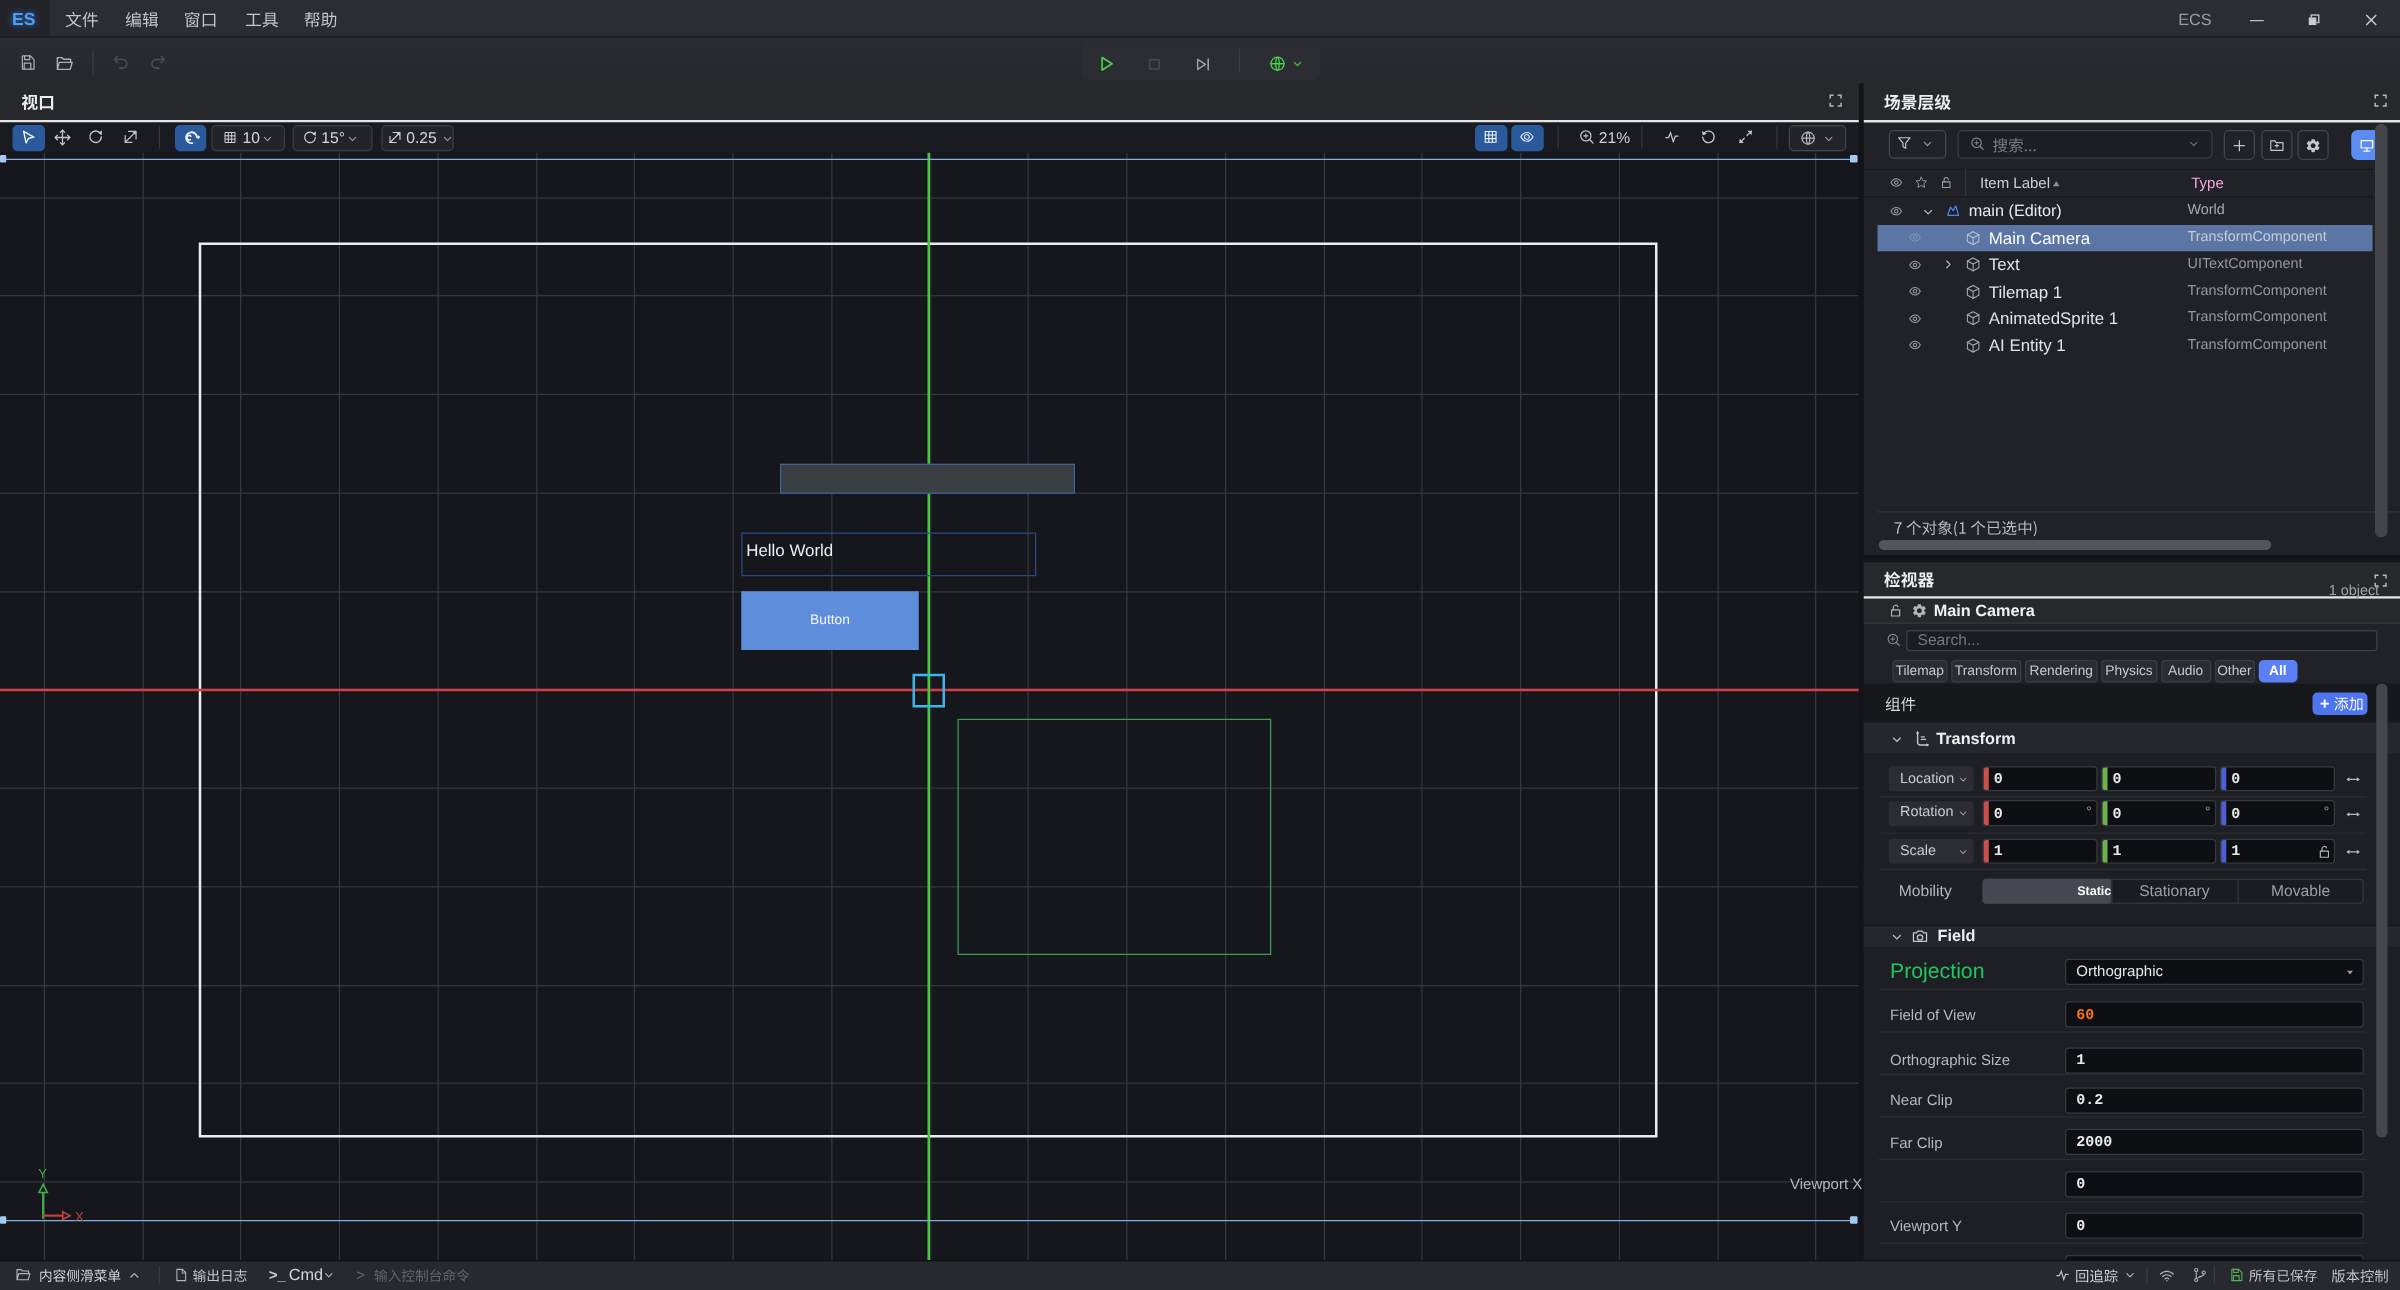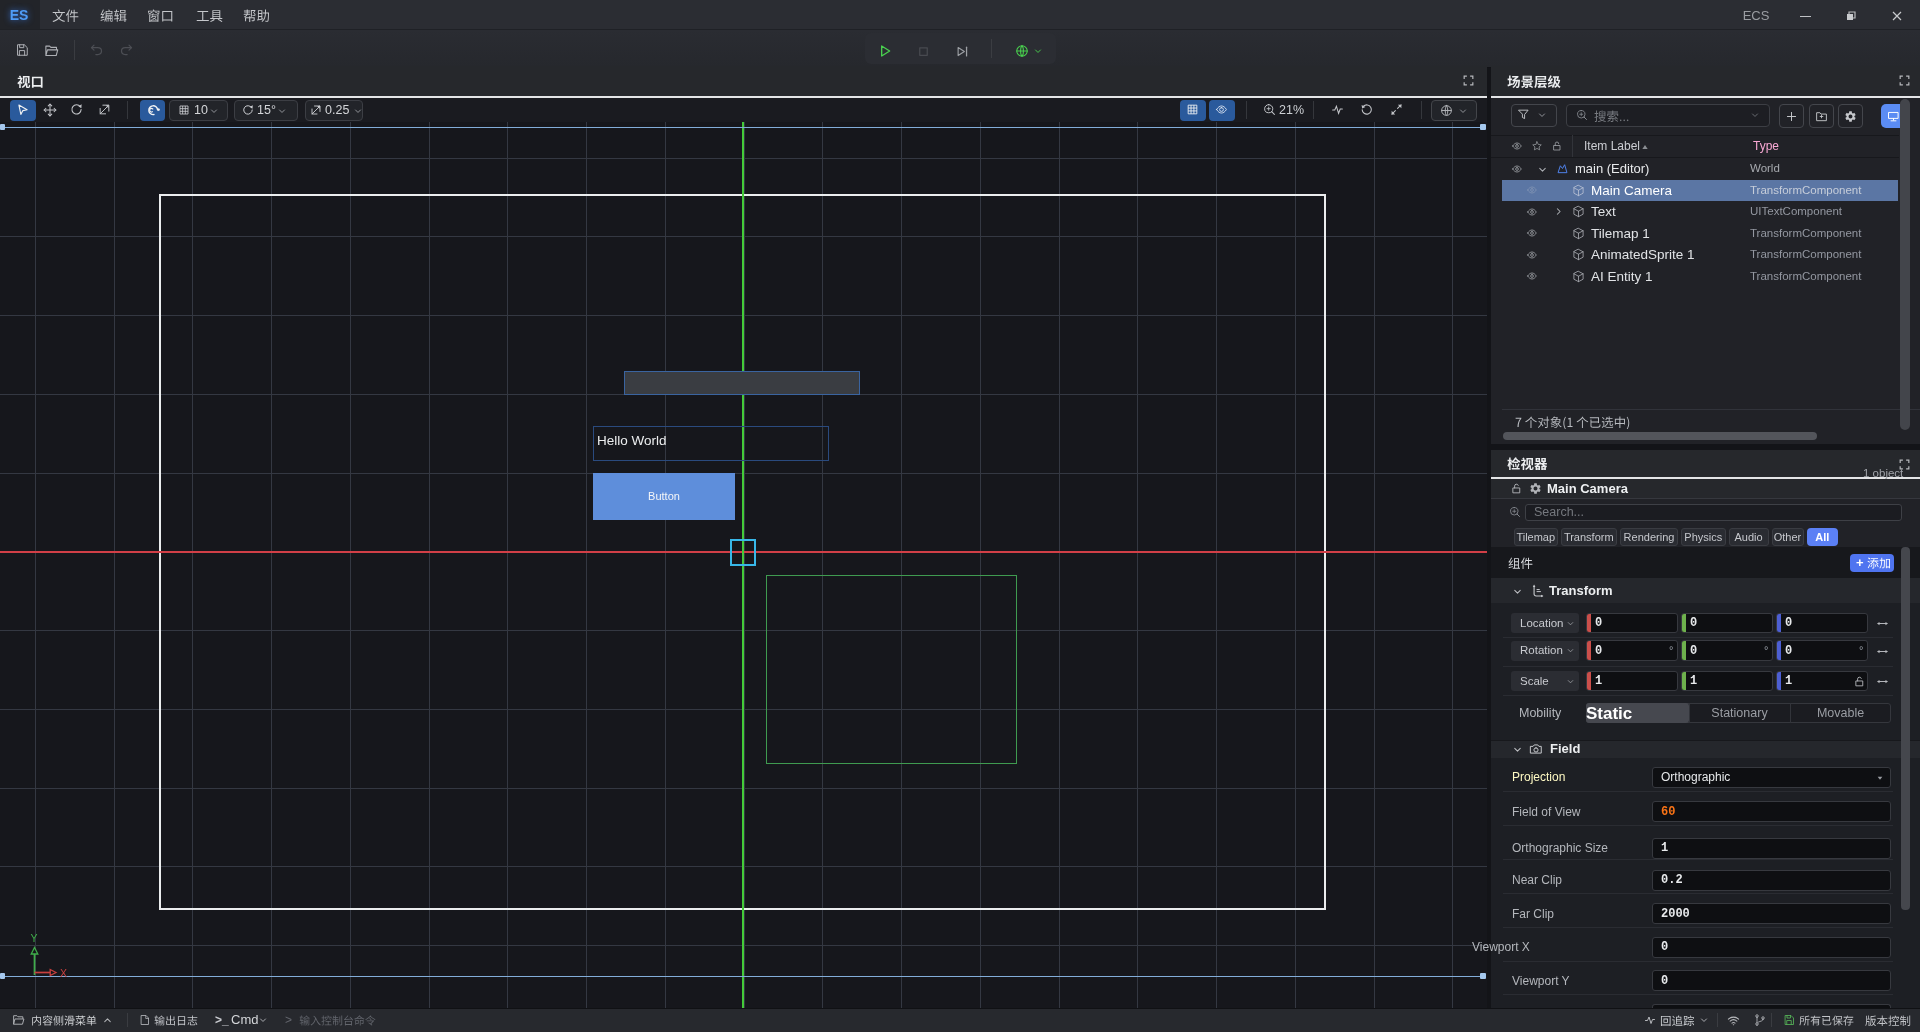--- a/index.html
+++ b/index.html
@@ -530,54 +530,54 @@
   </svg>
 <svg style="position:absolute;left:1876px;top:675px;" width="13" height="13" viewBox="0 0 24 24" fill="none">
     <path d="M4 12h16" stroke="#b8babe" stroke-width="1.8" stroke-linecap="round" stroke-linejoin="round" fill="none"></path>
     <path d="M2 12l4.5-3v6zM22 12l-4.5-3v6z" fill="#b8babe"></path>
   </svg>
 <div style="position:absolute;left:1503px;top:695px;width:390px;height:1px;background:#2a2c32"></div>
 <div style="position:absolute;left:1491px;top:696px;width:429px;height:44px;background:#1d1f24"></div>
 <div style="position:absolute;left:1519px;top:700.5px;height:25.0px;line-height:25.0px;font-family:'Liberation Sans',sans-serif;font-size:12.5px;font-weight:400;color:#b4b7bc;white-space:nowrap;">Mobility</div>
 <div style="position:absolute;left:1586px;top:703px;width:305px;height:20px;background:#1b1c21;border:1px solid #35373d;border-radius:3px;box-sizing:border-box"></div>
 <div style="position:absolute;left:1586px;top:703px;width:103px;height:20px;background:#46484f;border-radius:3px"></div>
-<div style="position:absolute;left:1586px;top:700.5px;height:25.0px;line-height:25.0px;font-family:'Liberation Sans',sans-serif;font-size:17px;font-weight:700;color:#ffffff;white-space:nowrap;width:103px;text-align:left;left:1586px">Static</div>
+<div style="position:absolute;left:1586px;top:700.5px;height:25.0px;line-height:25.0px;font-family:'Liberation Sans',sans-serif;font-size:10px;font-weight:700;color:#ffffff;white-space:nowrap;width:103px;text-align:right;left:1586px">Static</div>
 <div style="position:absolute;left:1689px;top:700.5px;height:25.0px;line-height:25.0px;font-family:'Liberation Sans',sans-serif;font-size:12.5px;font-weight:400;color:#9b9ea4;white-space:nowrap;width:101px;text-align:center;left:1689px">Stationary</div>
 <div style="position:absolute;left:1689px;top:703px;width:1px;height:20px;background:#32343a"></div>
 <div style="position:absolute;left:1790px;top:703px;width:1px;height:20px;background:#32343a"></div>
 <div style="position:absolute;left:1790px;top:700.5px;height:25.0px;line-height:25.0px;font-family:'Liberation Sans',sans-serif;font-size:12.5px;font-weight:400;color:#9b9ea4;white-space:nowrap;width:101px;text-align:center;left:1790px">Movable</div>
 <div style="position:absolute;left:1491px;top:740.5px;width:429px;height:17px;background:#25272c"></div>
 <svg style="position:absolute;left:1512px;top:744px;" width="11" height="11" viewBox="0 0 24 24" fill="none">
     <path d="M6 9.5 12 15.5 18 9.5" stroke="#c0c2c6" stroke-width="2.2" stroke-linecap="round" stroke-linejoin="round" fill="none"></path>
   </svg>
 <svg style="position:absolute;left:1529px;top:742px;" width="14" height="14" viewBox="0 0 24 24" fill="none">
     <path d="M3 7.5h4l2-2.5h6l2 2.5h4V19H3z" stroke="#c6c8cc" stroke-width="1.7" stroke-linecap="round" stroke-linejoin="round" fill="none"></path>
     <path d="M12 10a3.6 3.6 0 1 0 0 7.2 3.6 3.6 0 0 0 0-7.2z" stroke="#c6c8cc" stroke-width="1.7" stroke-linecap="round" stroke-linejoin="round" fill="none"></path>
   </svg>
 <div style="position:absolute;left:1550px;top:736px;height:26px;line-height:26px;font-family:'Liberation Sans',sans-serif;font-size:13px;font-weight:700;color:#eceef0;white-space:nowrap;">Field</div>
 <div style="position:absolute;left:1491px;top:757.5px;width:429px;height:250.5px;background:#1d1f24"></div>
-<div style="position:absolute;left:1512px;top:765px;height:24px;line-height:24px;font-family:'Liberation Sans',sans-serif;font-size:12px;font-weight:400;color:#fef9c3;white-space:nowrap;">Projection</div>
+<div style="position:absolute;left:1512px;top:765px;height:24px;line-height:24px;font-family:'Liberation Sans',sans-serif;font-size:17px;font-weight:400;color:#22c55e;white-space:nowrap;">Projection</div>
 <div style="position:absolute;left:1652px;top:766.5px;width:239px;height:21px;background:#0e0f12;border:1px solid #37393f;border-radius:3px;box-sizing:border-box"></div>
 <div style="position:absolute;left:1661px;top:765px;height:24px;line-height:24px;font-family:'Liberation Sans',sans-serif;font-size:12px;font-weight:400;color:#e6e8ea;white-space:nowrap;">Orthographic</div>
 <svg style="position:absolute;left:1876px;top:773.5px;" width="8" height="8" viewBox="0 0 24 24" fill="none">
     <path d="M5 8 12 17 19 8z" fill="#9a9da2"></path>
   </svg>
 <div style="position:absolute;left:1512px;top:799.5px;height:24px;line-height:24px;font-family:'Liberation Sans',sans-serif;font-size:12px;font-weight:400;color:#b4b7bc;white-space:nowrap;">Field of View</div>
 <div style="position:absolute;left:1652px;top:801.0px;width:239px;height:21px;background:#0e0f12;border:1px solid #37393f;border-radius:3px;box-sizing:border-box"></div>
 <div style="position:absolute;left:1661px;top:799.5px;height:24px;line-height:24px;font-family:'Liberation Mono',monospace;font-size:12px;font-weight:700;color:#f97316;white-space:nowrap;">60</div>
 <div style="position:absolute;left:1512px;top:836px;height:24px;line-height:24px;font-family:'Liberation Sans',sans-serif;font-size:12px;font-weight:400;color:#b4b7bc;white-space:nowrap;">Orthographic Size</div>
 <div style="position:absolute;left:1652px;top:837.5px;width:239px;height:21px;background:#0e0f12;border:1px solid #37393f;border-radius:3px;box-sizing:border-box"></div>
 <div style="position:absolute;left:1661px;top:836px;height:24px;line-height:24px;font-family:'Liberation Mono',monospace;font-size:12px;font-weight:700;color:#e8eaec;white-space:nowrap;">1</div>
 <div style="position:absolute;left:1512px;top:868px;height:24px;line-height:24px;font-family:'Liberation Sans',sans-serif;font-size:12px;font-weight:400;color:#b4b7bc;white-space:nowrap;">Near Clip</div>
 <div style="position:absolute;left:1652px;top:869.5px;width:239px;height:21px;background:#0e0f12;border:1px solid #37393f;border-radius:3px;box-sizing:border-box"></div>
 <div style="position:absolute;left:1661px;top:868px;height:24px;line-height:24px;font-family:'Liberation Mono',monospace;font-size:12px;font-weight:700;color:#e8eaec;white-space:nowrap;">0.2</div>
 <div style="position:absolute;left:1512px;top:901.5px;height:24px;line-height:24px;font-family:'Liberation Sans',sans-serif;font-size:12px;font-weight:400;color:#b4b7bc;white-space:nowrap;">Far Clip</div>
 <div style="position:absolute;left:1652px;top:903.0px;width:239px;height:21px;background:#0e0f12;border:1px solid #37393f;border-radius:3px;box-sizing:border-box"></div>
 <div style="position:absolute;left:1661px;top:901.5px;height:24px;line-height:24px;font-family:'Liberation Mono',monospace;font-size:12px;font-weight:700;color:#e8eaec;white-space:nowrap;">2000</div>
-<div style="position:absolute;left:1472px;top:935px;height:24px;line-height:24px;font-family:'Liberation Sans',sans-serif;font-size:12px;font-weight:400;color:#b4b7bc;white-space:nowrap;">Viewport X</div>
+<div style="position:absolute;left:1432px;top:935px;height:24px;line-height:24px;font-family:'Liberation Sans',sans-serif;font-size:12px;font-weight:400;color:#b4b7bc;white-space:nowrap;">Viewport X</div>
 <div style="position:absolute;left:1652px;top:936.5px;width:239px;height:21px;background:#0e0f12;border:1px solid #37393f;border-radius:3px;box-sizing:border-box"></div>
 <div style="position:absolute;left:1661px;top:935px;height:24px;line-height:24px;font-family:'Liberation Mono',monospace;font-size:12px;font-weight:700;color:#e8eaec;white-space:nowrap;">0</div>
 <div style="position:absolute;left:1512px;top:968.5px;height:24px;line-height:24px;font-family:'Liberation Sans',sans-serif;font-size:12px;font-weight:400;color:#b4b7bc;white-space:nowrap;">Viewport Y</div>
 <div style="position:absolute;left:1652px;top:970.0px;width:239px;height:21px;background:#0e0f12;border:1px solid #37393f;border-radius:3px;box-sizing:border-box"></div>
 <div style="position:absolute;left:1661px;top:968.5px;height:24px;line-height:24px;font-family:'Liberation Mono',monospace;font-size:12px;font-weight:700;color:#e8eaec;white-space:nowrap;">0</div>
 <div style="position:absolute;left:1503px;top:791.3px;width:390px;height:1px;background:#2a2c32"></div>
 <div style="position:absolute;left:1503px;top:825.2px;width:390px;height:1px;background:#2a2c32"></div>
 <div style="position:absolute;left:1503px;top:859px;width:390px;height:1px;background:#2a2c32"></div>
 <div style="position:absolute;left:1503px;top:892.9px;width:390px;height:1px;background:#2a2c32"></div>
 <div style="position:absolute;left:1503px;top:926.7px;width:390px;height:1px;background:#2a2c32"></div>

